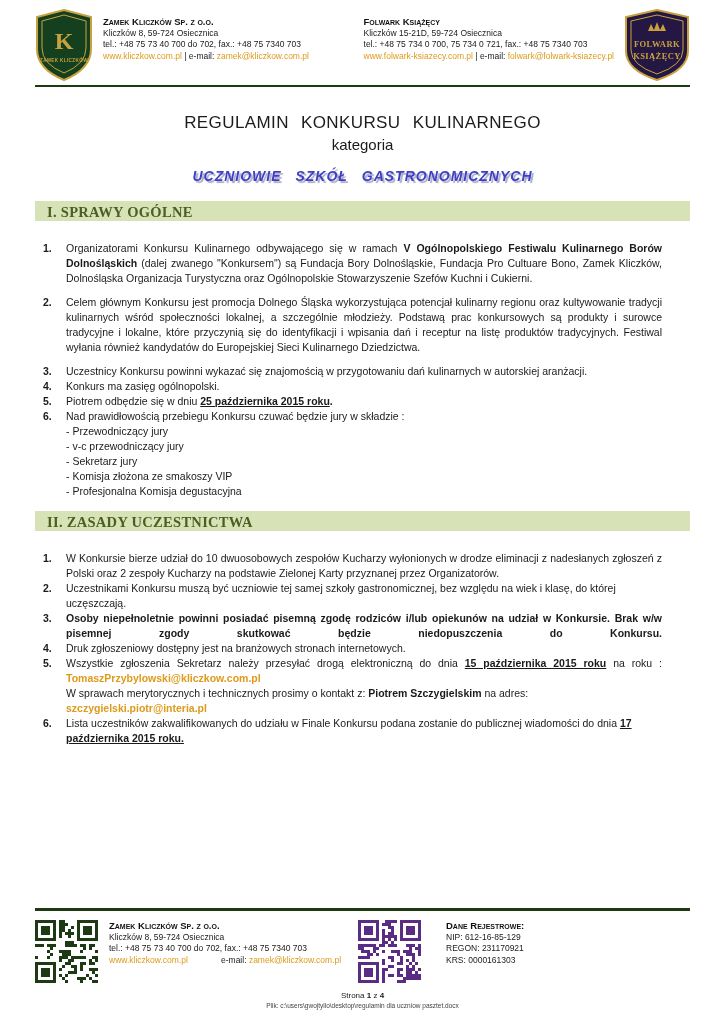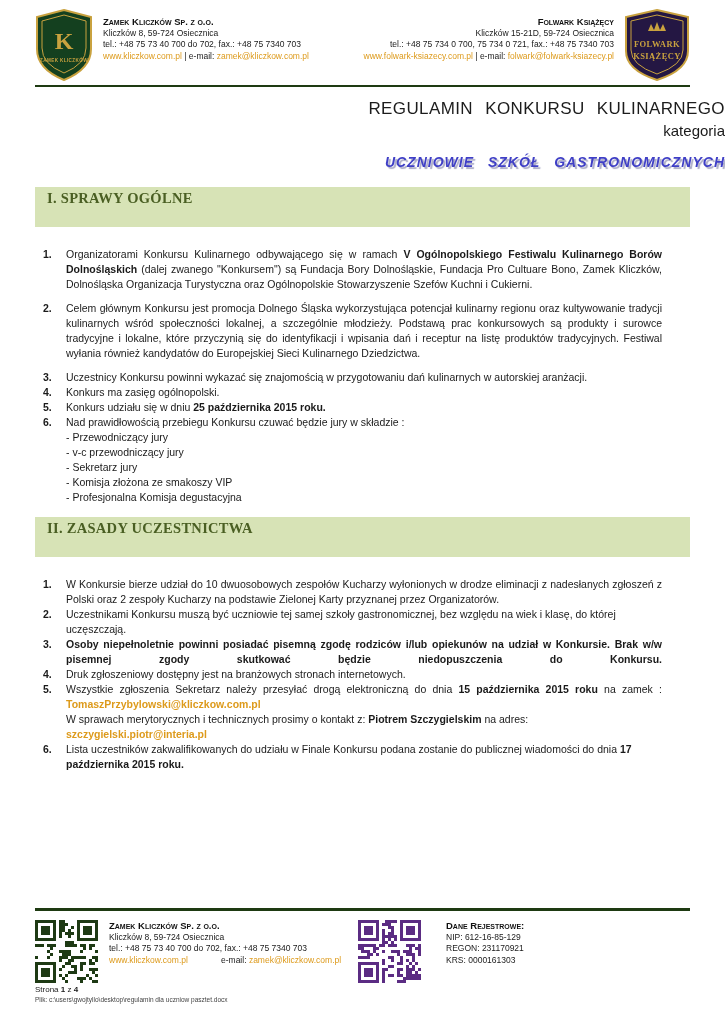--- a/index.html
+++ b/index.html
@@ -1,58 +1,58 @@
 <!DOCTYPE html>
 <html style="--gold: #dd9a1b; --rule: #1e3a12; --title: #3f3fc6; --secbg: #d7e3b6; --secfg: #4a5f23; --qrleft: #1e3a14; --qrmid: #5b2c83;"><head>
 <meta charset="utf-8">
 <style>
   *{margin:0;padding:0;box-sizing:border-box}
   html,body{background:#ffffff}
   .page{width:725px;height:1024px;background:#fff;position:relative;overflow:hidden;
         font-family:"Liberation Sans",sans-serif;color:#1a1a1a;margin:0 auto}
   .b{font-weight:bold}
-  .u{}
+  .u{text-decoration:underline}
   .gold{color:var(--gold)}
   
   .hdr{display:flex;justify-content:space-between;align-items:flex-start;padding:9px 35px 0}
   .hdr-left,.hdr-right{display:flex;gap:10px;align-items:flex-start}
   .hdr-text{font-size:8.5px;line-height:11.5px;padding-top:7px}
-  .hdr-right .hdr-text{text-align:right}
+  .hdr-right .hdr-text{text-align:left}
   .company{font-weight:bold;font-variant:small-caps;font-size:9.5px;color:#111}
   .hdr-rule{margin:4px 35px 0;border-bottom:2px solid var(--rule)}
   .logo-k{font:bold 24px "Liberation Serif",serif;fill:#c9a23f;text-anchor:middle}
   .logo-sub{font:bold 4.6px "Liberation Sans",sans-serif;fill:#c9a23f;text-anchor:middle;letter-spacing:.4px}
   .logo-f1{font:bold 8.5px "Liberation Serif",serif;fill:#c9a23f;text-anchor:middle;letter-spacing:.4px}
   
-  .titles{text-align:right;margin-top:12px}
+  .titles{text-align:center;margin-top:26px}
   .t1{font-size:17px;letter-spacing:.4px;word-spacing:7px;color:#1c1c1c}
   .t2{font-size:15px;margin-top:3px}
   .t3{font-size:14px;font-weight:bold;font-style:italic;color:var(--title);
       letter-spacing:1px;word-spacing:9px;margin-top:15px;text-shadow:2px 2px 1px #a9a9c4}
   
   .sec-head{margin:12px 35px 0;background:var(--secbg);color:var(--secfg);
       font-family:"Liberation Serif",serif;font-weight:bold;font-size:14.5px;
-      padding:3px 0 20px 12px;letter-spacing:.3px}
+      padding:3px 0 0 12px;letter-spacing:.3px}
   #sections section:first-child .sec-head{margin-top:17px}
   .sec-items{margin:20px 35px 0;padding-right:28px}
   .item{display:flex;font-size:10.5px;line-height:15px;padding-left:8px}
   .item.gap{margin-top:9px}
   .num{width:23px;flex:none;font-weight:bold}
   .txt{flex:1}
   .main.justify{text-align:justify}
   .main.justify-all{text-align:justify;text-align-last:justify}
   
   .ftr{position:absolute;left:35px;right:35px;top:908px}
   .ftr-bar{height:3px;background:var(--rule)}
   .ftr-row{display:flex;gap:11px;margin-top:9px;align-items:flex-start}
   .qr{width:63px;height:63px;flex:none}
   .ftr-text{width:238px;font-size:8.5px;line-height:11.5px}
   .web{display:inline-block;width:112px}
   .ftr-registry{margin-left:14px;font-size:8.5px;line-height:11.5px}
-  .ftr-meta{text-align:left;margin-top:2px;line-height:10px}
+  .ftr-meta{text-align:center;margin-top:8px;line-height:10px}
   .page-num{font-size:8px}
   .file-path{font-size:6.5px;color:#444}
 </style>
 </head>
 <body>
 
 <div class="page">
 
   <header class="hdr">
     <div class="hdr-left">
@@ -121,21 +121,21 @@
   <div class="item">
     <div class="num">4.</div>
     <div class="txt">
       <div class="main"><span>Konkurs ma zasięg ogólnopolski.</span></div>
     </div>
   </div>
 
   <div class="item">
     <div class="num">5.</div>
     <div class="txt">
-      <div class="main"><span>Konkurs udziału się w dniu </span><span class="b u">25 października 2015 roku</span><span class="b">.</span></div>
+      <div class="main"><span>Piotrem odbędzie się w dniu </span><span class="b u">25 października 2015 roku</span><span class="b">.</span></div>
     </div>
   </div>
 
   <div class="item">
     <div class="num">6.</div>
     <div class="txt">
       <div class="main"><span>Nad prawidłowością przebiegu Konkursu czuwać będzie jury w składzie :</span></div>
     <div><span>- Przewodniczący jury</span></div>
               <div><span>- v-c przewodniczący jury</span></div>
               <div><span>- Sekretarz jury</span></div>
@@ -173,21 +173,21 @@
   <div class="item">
     <div class="num">4.</div>
     <div class="txt">
       <div class="main"><span>Druk zgłoszeniowy dostępny jest na branżowych stronach internetowych.</span></div>
     </div>
   </div>
 
   <div class="item">
     <div class="num">5.</div>
     <div class="txt">
-      <div class="main justify-all"><span>Wszystkie zgłoszenia Sekretarz należy przesyłać drogą elektroniczną do dnia </span><span class="b u">15 października 2015 roku</span><span> na zamek :</span></div>
+      <div class="main justify-all"><span>Wszystkie zgłoszenia Sekretarz należy przesyłać drogą elektroniczną do dnia </span><span class="b u">15 października 2015 roku</span><span> na roku :</span></div>
     <div><span class="b" style="color: rgb(221, 154, 27); text-align: center;">TomaszPrzybylowski@kliczkow.com.pl</span></div>
               <div><span>W sprawach merytorycznych i technicznych prosimy o kontakt z: </span><span class="b">Piotrem Szczygielskim</span><span> na adres:</span></div>
               <div><span class="b" style="color: rgb(221, 154, 27);">szczygielski.piotr@interia.pl</span></div>
             </div>
   </div>
 
   <div class="item">
     <div class="num">6.</div>
     <div class="txt">
       <div class="main"><span>Lista uczestników zakwalifikowanych do udziału w Finale Konkursu podana zostanie do publicznej wiadomości do dnia </span><span class="b u">17 października 2015 roku</span><span class="b u">.</span></div>

